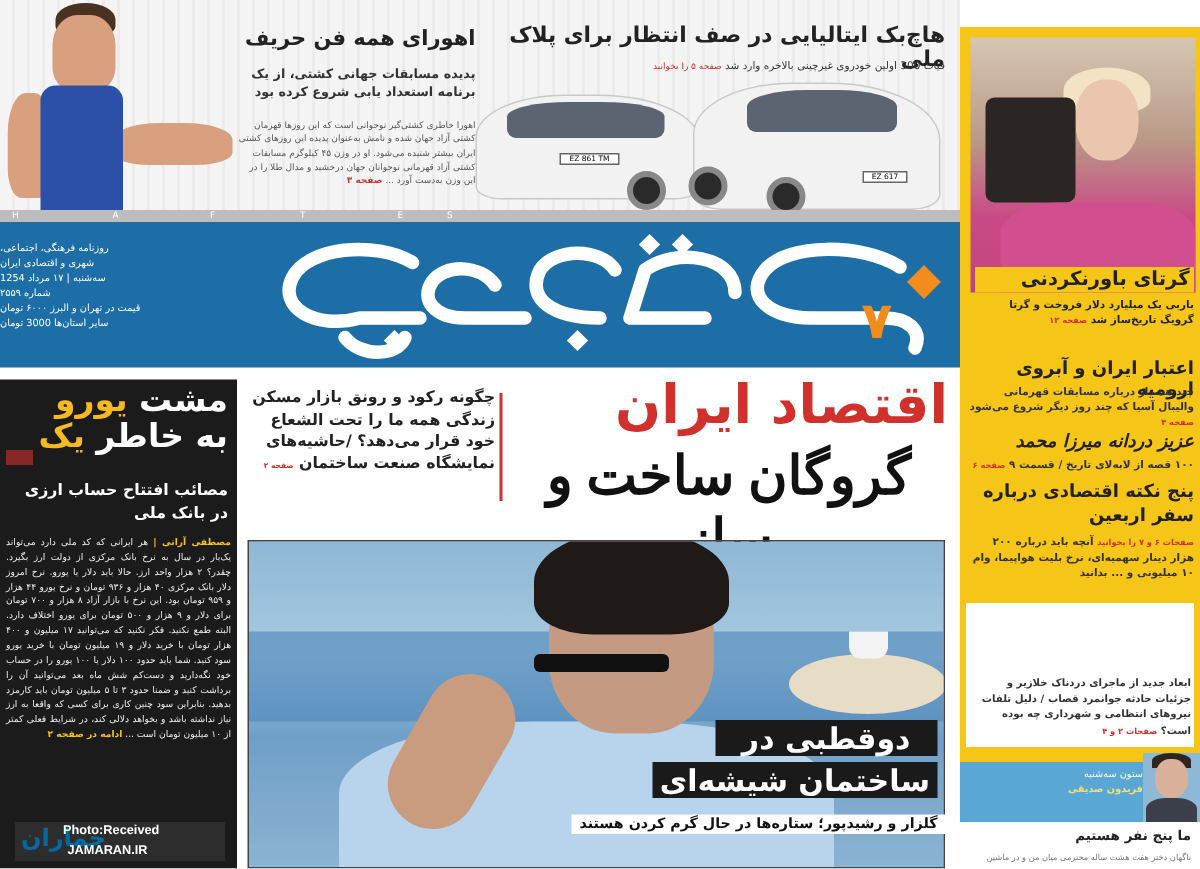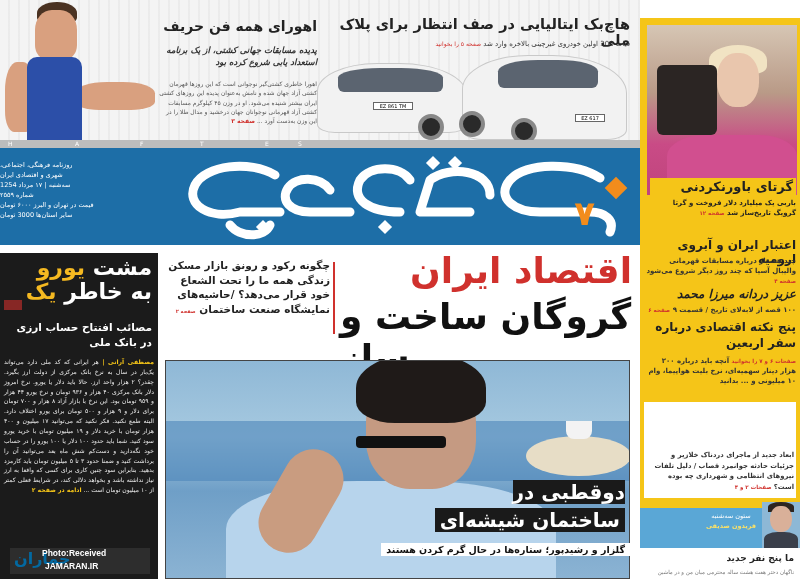--- a/index.html
+++ b/index.html
@@ -15,21 +15,21 @@
   .letter-strip span { color: #fff; font-size: 6px; position: absolute; top: 0; }
 
   
   .wrestler { left: 5px; top: 2px; width: 155px; height: 140px; overflow: hidden; }
   .wrestler .skin { position: absolute; background: #d9a07f; border-radius: 40% 40% 30% 30%; }
   .wrestler .singlet { position: absolute; left: 22px; top: 55px; width: 55px; height: 85px; background: #2c4fa8; border-radius: 10px 10px 0 0; }
   .wrestler .hair { position: absolute; left: 32px; top: 0; width: 40px; height: 22px; background: #4a3222; border-radius: 50% 50% 30% 30%; }
 
   
   .wr-title { right: 483px; top: 18px; width: 160px; font-size: 14px; font-weight: bold; color: #222; text-align: right; }
-  .wr-sub { right: 483px; top: 44px; width: 160px; font-size: 8.5px; font-weight: bold; color: #333; text-align: right; line-height: 1.45; font-style: italic; }
+  .wr-sub { right: 483px; top: 44px; width: 160px; font-size: 8.5px; font-weight: bold; color: #333; text-align: right; line-height: 1.45; }
   .wr-body { right: 483px; top: 79px; width: 160px; font-size: 6px; color: #555; text-align: right; line-height: 1.55; }
   .page-ref { color: #d0312d; font-weight: bold; }
 
   
   .fiat-title { left: 320px; top: 16px; width: 310px; font-size: 14.5px; font-weight: bold; color: #222; text-align: right; }
   .fiat-sub { left: 320px; top: 40px; width: 310px; font-size: 7px; color: #333; text-align: right; }
   .car { position: absolute; background: #f2f2f2; border: 1px solid #c9c9c9; border-radius: 40% 45% 12% 12%; }
   .car .win { position: absolute; background: #5b6470; border-radius: 40% 40% 6px 6px; }
   .car .wheel { position: absolute; width: 26px; height: 26px; border-radius: 50%; background: #2a2a2a; border: 4px solid #888; }
   .car .plate { position: absolute; background: #fff; border: 1px solid #666; font-size: 5px; color: #000; text-align: center; }
@@ -52,21 +52,21 @@
   .greta-sub { left: 648px; top: 199px; width: 148px; font-size: 7px; font-weight: bold; color: #222; text-align: right; line-height: 1.4; }
 
   .ys-title { width: 152px; left: 644px; font-size: 12px; font-weight: bold; color: #222; text-align: right; }
   .ys-sub { width: 152px; left: 644px; font-size: 7px; font-weight: bold; color: #333; text-align: right; line-height: 1.45; }
 
   .disaster-box { left: 644px; top: 402px; width: 152px; height: 96px; background: #fff; }
   .disaster-title { left: 646px; top: 405px; width: 148px; font-size: 15px; font-weight: bold; color: #d0312d; text-align: right; line-height: 1.25; }
   .disaster-sub { left: 646px; top: 450px; width: 148px; font-size: 6.8px; font-weight: bold; color: #333; text-align: right; line-height: 1.55; }
 
   .col-band { left: 640px; top: 508px; width: 160px; height: 40px; background: #5aa7d6; }
-  .col-author { left: 700px; top: 512px; width: 62px; font-size: 6.5px; color: #fff; text-align: center; line-height: 1.5; }
+  .col-author { left: 700px; top: 512px; width: 62px; font-size: 6.5px; color: #fff; text-align: right; line-height: 1.5; }
   .col-author .y { color: #f7e06a; font-weight: bold; }
   .col-photo { left: 762px; top: 502px; width: 38px; height: 46px; overflow: hidden; background: #8db8d6; }
   .col-photo .h { position: absolute; left: 8px; top: 4px; width: 22px; height: 26px; background: #d9b099; border-radius: 45%; }
   .col-photo .hr { position: absolute; left: 6px; top: 0; width: 26px; height: 10px; background: #2d2520; border-radius: 50% 50% 0 0; }
   .col-photo .b { position: absolute; left: 2px; top: 30px; width: 34px; height: 18px; background: #3a3f4a; border-radius: 40% 40% 0 0; }
   .col-title { left: 644px; top: 553px; width: 150px; font-size: 9px; font-weight: bold; color: #222; text-align: right; }
   .col-body { left: 644px; top: 569px; width: 150px; font-size: 5.5px; color: #777; text-align: right; }
 
   
   .black-col { left: 0; top: 253px; width: 158px; height: 326px; background: #1b1b1b; }
@@ -76,38 +76,38 @@
   .euro-body { left: 4px; top: 357px; width: 150px; font-size: 6.1px; color: #eee; text-align: justify; line-height: 1.62; }
   .euro-body .y { color: #f5c518; font-weight: bold; }
   .watermark-box { left: 10px; top: 548px; width: 140px; height: 26px; background: rgba(60,60,60,0.55); }
   .watermark1 { left: 42px; top: 548px; font-size: 8.5px; font-weight: bold; color: #fff; direction: ltr; font-family: "Liberation Sans", sans-serif; }
   .watermark2 { left: 45px; top: 561px; font-size: 8.5px; font-weight: bold; color: #fff; direction: ltr; font-family: "Liberation Sans", sans-serif; }
   .watermark-logo { left: 14px; top: 549px; font-size: 16px; font-weight: bold; color: #0369a1; }
   .vbar { left: 4px; top: 300px; width: 18px; height: 10px; background: #d0312d; opacity: .6; }
 
   
   .headline-red { left: 340px; top: 250px; width: 292px; font-size: 36px; font-weight: bold; color: #d0312d; text-align: right; }
-  .headline-black { left: 340px; top: 296px; width: 292px; font-size: 36px; font-weight: bold; color: #111; text-align: left; }
+  .headline-black { left: 340px; top: 296px; width: 292px; font-size: 36px; font-weight: bold; color: #111; text-align: center; font-family: Liberation Serif, serif; }
   .divider { left: 333px; top: 262px; width: 2px; height: 72px; background: #d0312d; }
   .side-story { left: 160px; top: 258px; width: 170px; font-size: 10.5px; font-weight: bold; color: #222; text-align: right; line-height: 1.4; }
   .side-ref { font-size: 5px; color: #d0312d; }
 
   
   .main-photo { left: 165px; top: 360px; width: 465px; height: 219px; overflow: hidden; border: 1px solid #444;
     background: linear-gradient(180deg, #8fb8d6 0%, #a6c9e0 35%, #6f9fc7 60%, #8bb3d3 100%); }
   .main-photo .pool { position: absolute; left: 0; top: 60px; width: 465px; height: 60px; background: #4c86b9; opacity: .6; }
   .main-photo .head { position: absolute; left: 200px; top: 8px; width: 110px; height: 120px; background: #c59a82; border-radius: 45% 45% 40% 40%; }
   .main-photo .hair { position: absolute; left: 190px; top: -8px; width: 130px; height: 70px; background: #1f1a18; border-radius: 50% 50% 30% 30%; }
   .main-photo .glasses { position: absolute; left: 190px; top: 75px; width: 90px; height: 12px; background: #111; border-radius: 4px; }
   .main-photo .shirt { position: absolute; left: 60px; top: 120px; width: 330px; height: 120px; background: #b7d4ec; border-radius: 40% 40% 0 0; }
   .main-photo .arm { position: absolute; left: 105px; top: 85px; width: 60px; height: 110px; background: #c99c80; border-radius: 30px; transform: rotate(30deg); }
   .main-photo .cup { position: absolute; left: 400px; top: 60px; width: 26px; height: 18px; background: #f3f3f3; border-radius: 0 0 8px 8px; }
   .main-photo .table { position: absolute; left: 360px; top: 75px; width: 105px; height: 40px; background: #e7ddc6; border-radius: 50%; }
 
-  .glass-title-1 { right: 175px; top: 480px; background: #1a1a1a; color: #fff; font-size: 20px; font-weight: bold; padding: 0 0; line-height: 1.2; }
+  .glass-title-1 { right: 175px; top: 480px; background: #1a1a1a; color: #fff; font-size: 20px; font-weight: bold; padding: 0 18px; line-height: 1.2; }
   .glass-title-2 { right: 175px; top: 508px; background: #1a1a1a; color: #fff; font-size: 20px; font-weight: bold; padding: 0 5px; line-height: 1.2; }
   .glass-caption { right: 170px; top: 543px; background: #fff; color: #111; font-size: 9.5px; font-weight: bold; padding: 1px 5px; white-space: nowrap; }
 </style>
 </head>
 <body>
 
 <div class="abs top-band"></div>
 <div class="abs top-band-stripes"></div>
 
 <div class="abs wrestler">
@@ -225,21 +225,21 @@
 <div class="abs col-band"></div>
 <div class="abs col-author">
   <div>ستون سه‌شنبه</div>
   <div class="y">فریدون صدیقی</div>
 </div>
 <div class="abs col-photo">
   <div class="hr"></div>
     <div class="h"></div>
     <div class="b"></div>
 </div>
-<div class="abs col-title">ما پنج نفر جدید</div>
+<div class="abs col-title">ما پنج نفر هستیم</div>
 <div class="abs col-body">ناگهان دختر هفت هشت ساله محترمی میان من و در ماشین</div>
 
 <div class="abs black-col"></div>
 <div class="abs vbar"></div>
 <div class="abs euro-title">
   <div><span>مشت</span> <span class="y">یورو</span></div>
   <div><span>به خاطر</span> <span class="y">یک</span></div>
 </div>
 <div class="abs euro-sub">مصائب افتتاح حساب ارزی در بانک ملی</div>
 <div class="abs euro-body">

